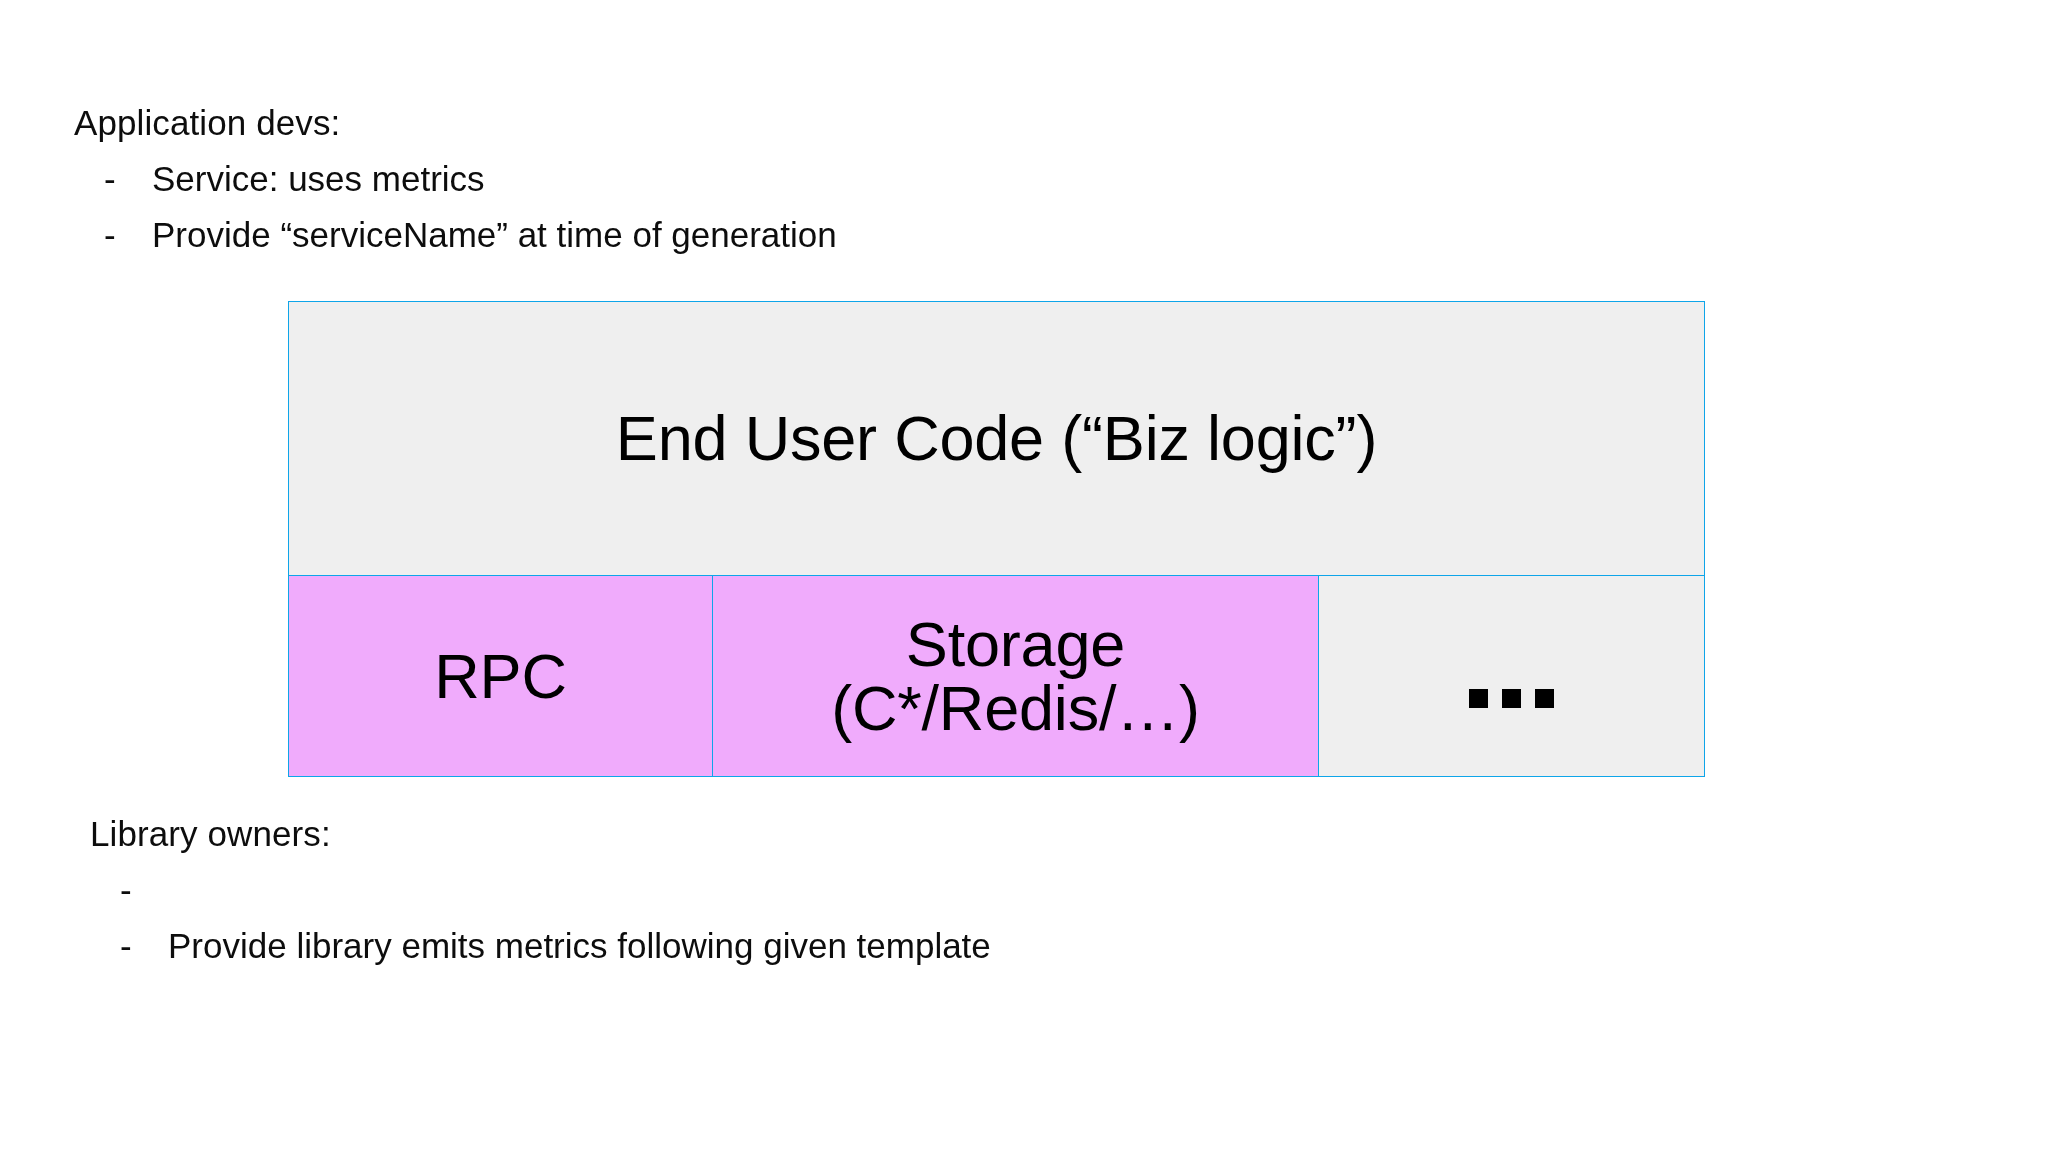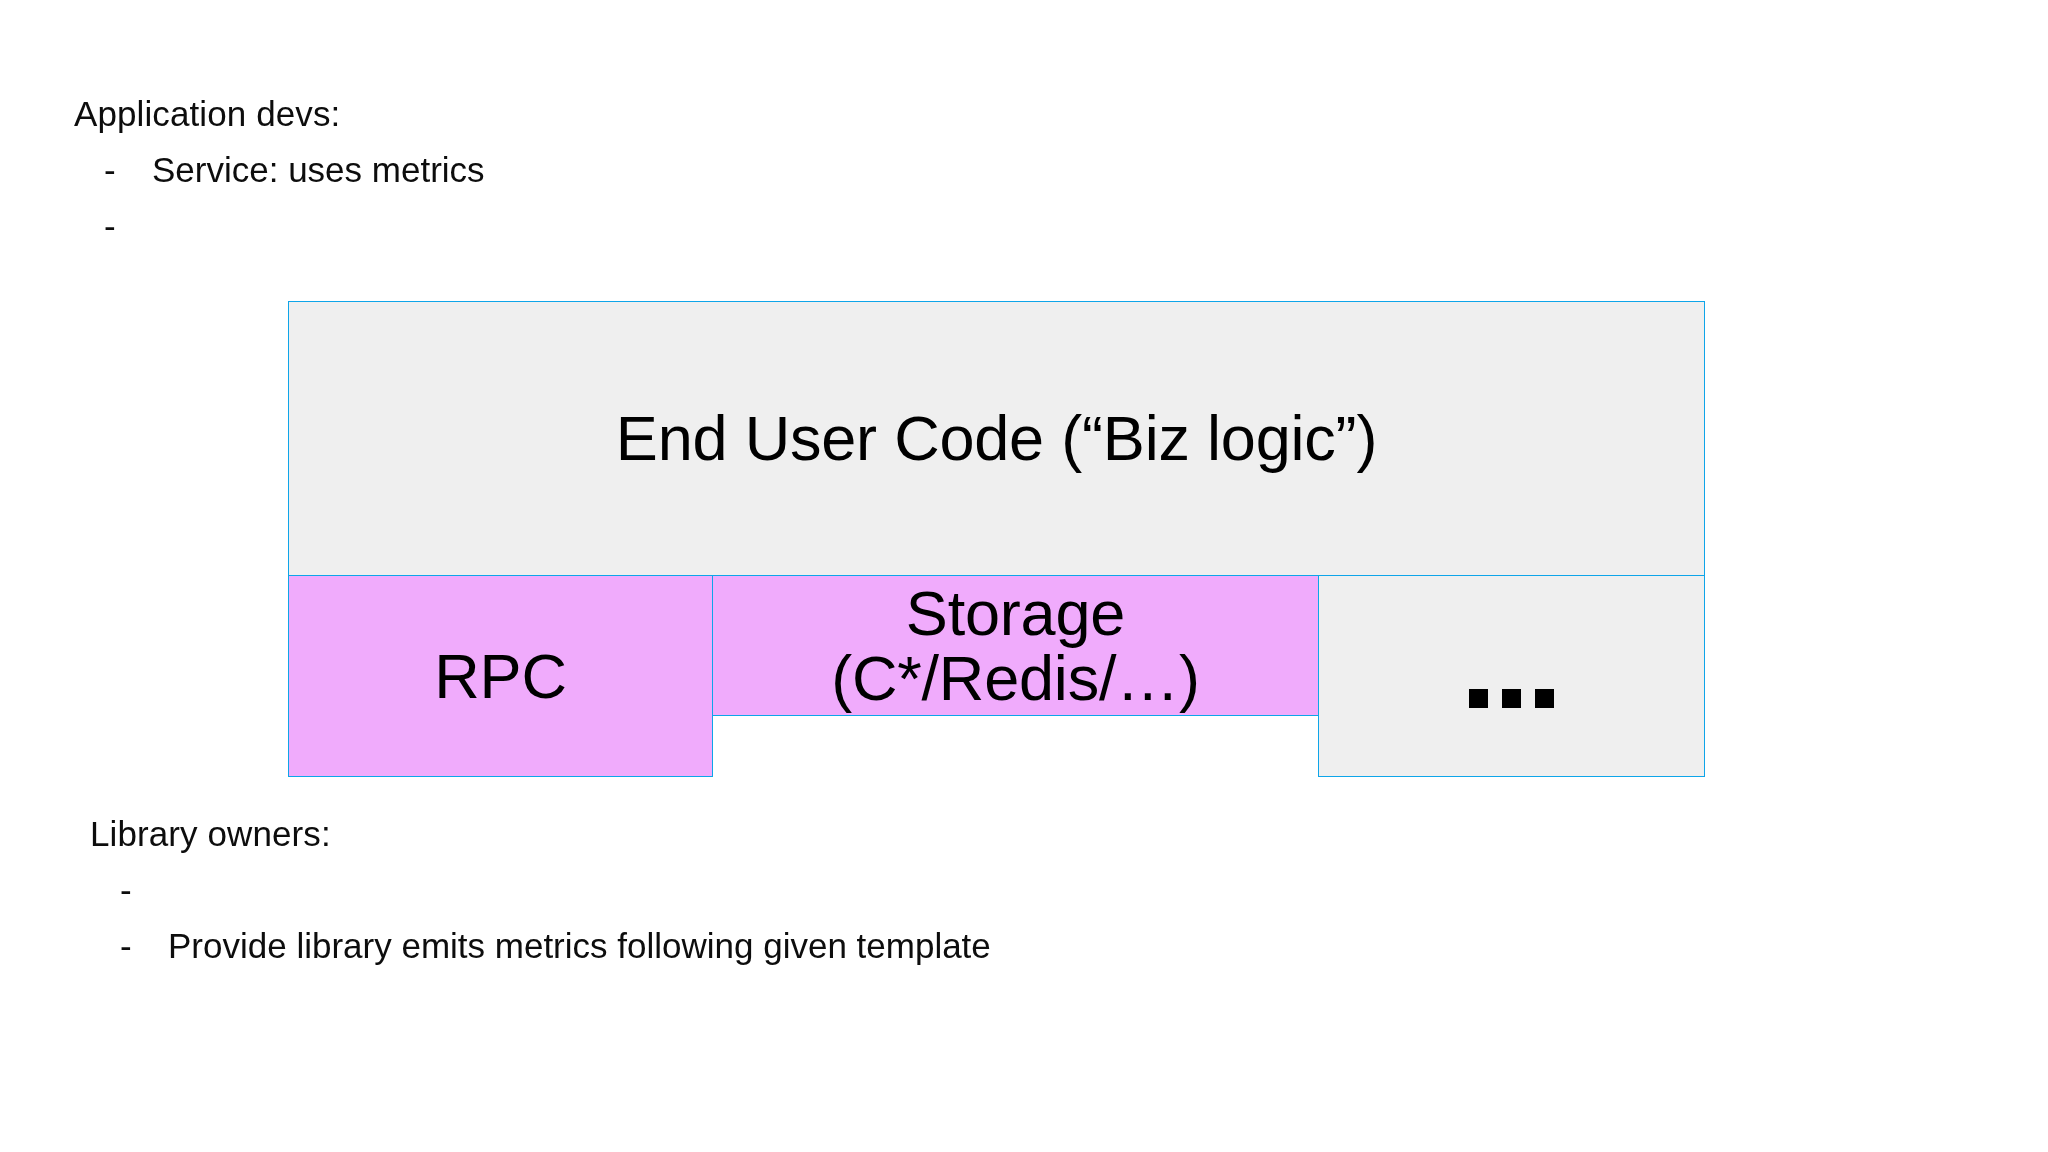--- a/index.html
+++ b/index.html
@@ -23,21 +23,21 @@
     inset: 0;
     background: #ffffff;
   }
 
   
   .text-block {
     position: absolute;
     font-family: "Liberation Sans", sans-serif;
     color: #0d0d0d;
   }
-  .block-top    { left: 74px;  top: 86px;  }
+  .block-top    { left: 74px;  top: 95px;  }
   .block-bottom { left: 74px;  top: 806px; margin-left: 16px; }
 
   .block-heading {
     font-size: 35px;
     line-height: 56px;
     letter-spacing: 0.1px;
     white-space: nowrap;
   }
 
   .bullet-list {
@@ -92,21 +92,21 @@
   .row-bottom-rpc {
     left: 0;
     top: 274px;
     width: 425px;
     height: 202px;
   }
   .row-bottom-storage {
     left: 424px;
     top: 274px;
     width: 607px;
-    height: 141px;
+    height: 202px;
   }
   .row-bottom-more {
     left: 1030px;
     top: 274px;
     width: 387px;
     height: 202px;
   }
 
   .box-label {
     font-size: 63px;
@@ -137,20 +137,21 @@
 
   <div class="text-block block-top">
     <div class="block-heading">Application devs:</div>
     <ul class="bullet-list">
       <li class="bullet-item">
         <span class="bullet-dash">-</span>
         <span class="bullet-text">Service: uses metrics</span>
       </li>
       <li class="bullet-item">
         <span class="bullet-dash">-</span>
+        <span class="bullet-text">Provide “serviceName” at time of generation</span>
       </li>
     </ul>
   </div>
 
   <div class="diagram">
 
     <div class="stack-box box-gray row-top">
       <span class="box-label">End User Code (“Biz logic”)</span>
     </div>
 

